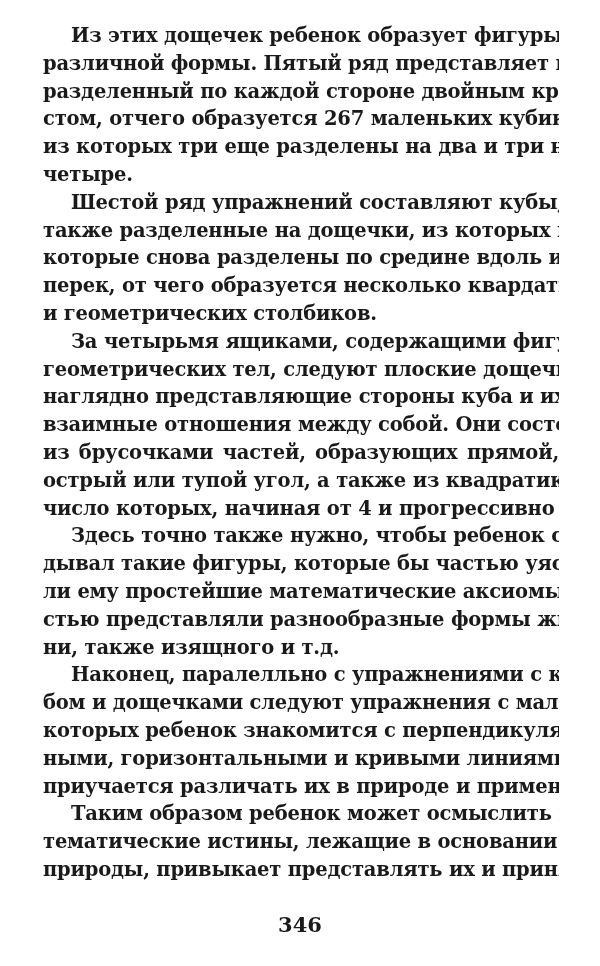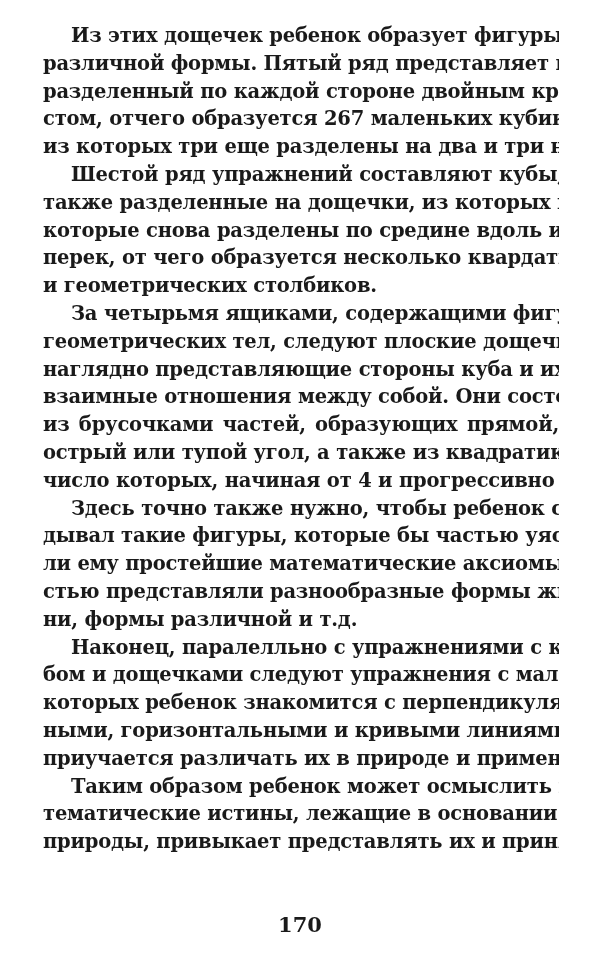--- a/index.html
+++ b/index.html
@@ -51,20 +51,21 @@
 <body>
 
 <div class="page">
 
   <div class="para">
     <span class="line indent">Из этих дощечек ребенок образует фигуры</span>
     <span class="line">различной формы. Пятый ряд представляет куб,</span>
     <span class="line">разделенный по каждой стороне двойным кре-</span>
     <span class="line">стом, отчего образуется 267 маленьких кубиков,</span>
     <span class="line">из которых три еще разделены на два и три на</span>
+    <span class="line last">четыре.</span>
   </div>
 
   <div class="para">
     <span class="line indent">Шестой ряд упражнений составляют кубы,</span>
     <span class="line">также разделенные на дощечки, из которых не-</span>
     <span class="line">которые снова разделены по средине вдоль и по-</span>
     <span class="line">перек, от чего образуется несколько квардатиков</span>
     <span class="line last">и геометрических столбиков.</span>
   </div>
 
@@ -76,32 +77,32 @@
     <span class="line">из брусочками частей, образующих прямой,</span>
     <span class="line">острый или тупой угол, а также из квадратиков,</span>
     <span class="line">число которых, начиная от 4 и прогрессивно удва-</span>
   </div>
 
   <div class="para">
     <span class="line indent">Здесь точно также нужно, чтобы ребенок скла-</span>
     <span class="line">дывал такие фигуры, которые бы частью уясня-</span>
     <span class="line">ли ему простейшие математические аксиомы, ча-</span>
     <span class="line">стью представляли разнообразные формы жиз-</span>
-    <span class="line last">ни, формы различной и т.д.</span>
+    <span class="line last">ни, также изящного и т.д.</span>
   </div>
 
   <div class="para">
     <span class="line indent">Наконец, паралелльно с упражнениями с ку-</span>
     <span class="line">бом и дощечками следуют упражнения с малень-</span>
     <span class="line">которых ребенок знакомится с перпендикуляр-</span>
     <span class="line">ными, горизонтальными и кривыми линиями и</span>
     <span class="line">приучается различать их в природе и применять</span>
   </div>
 
   <div class="para">
     <span class="line indent">Таким образом ребенок может осмыслить ма-</span>
     <span class="line">тематические истины, лежащие в основании всей</span>
     <span class="line">природы, привыкает представлять их и принять</span>
 
   </div>
 </div>
 
-<div class="page-number">170</div>
+<div class="page-number">346</div>
 
 </body></html>

